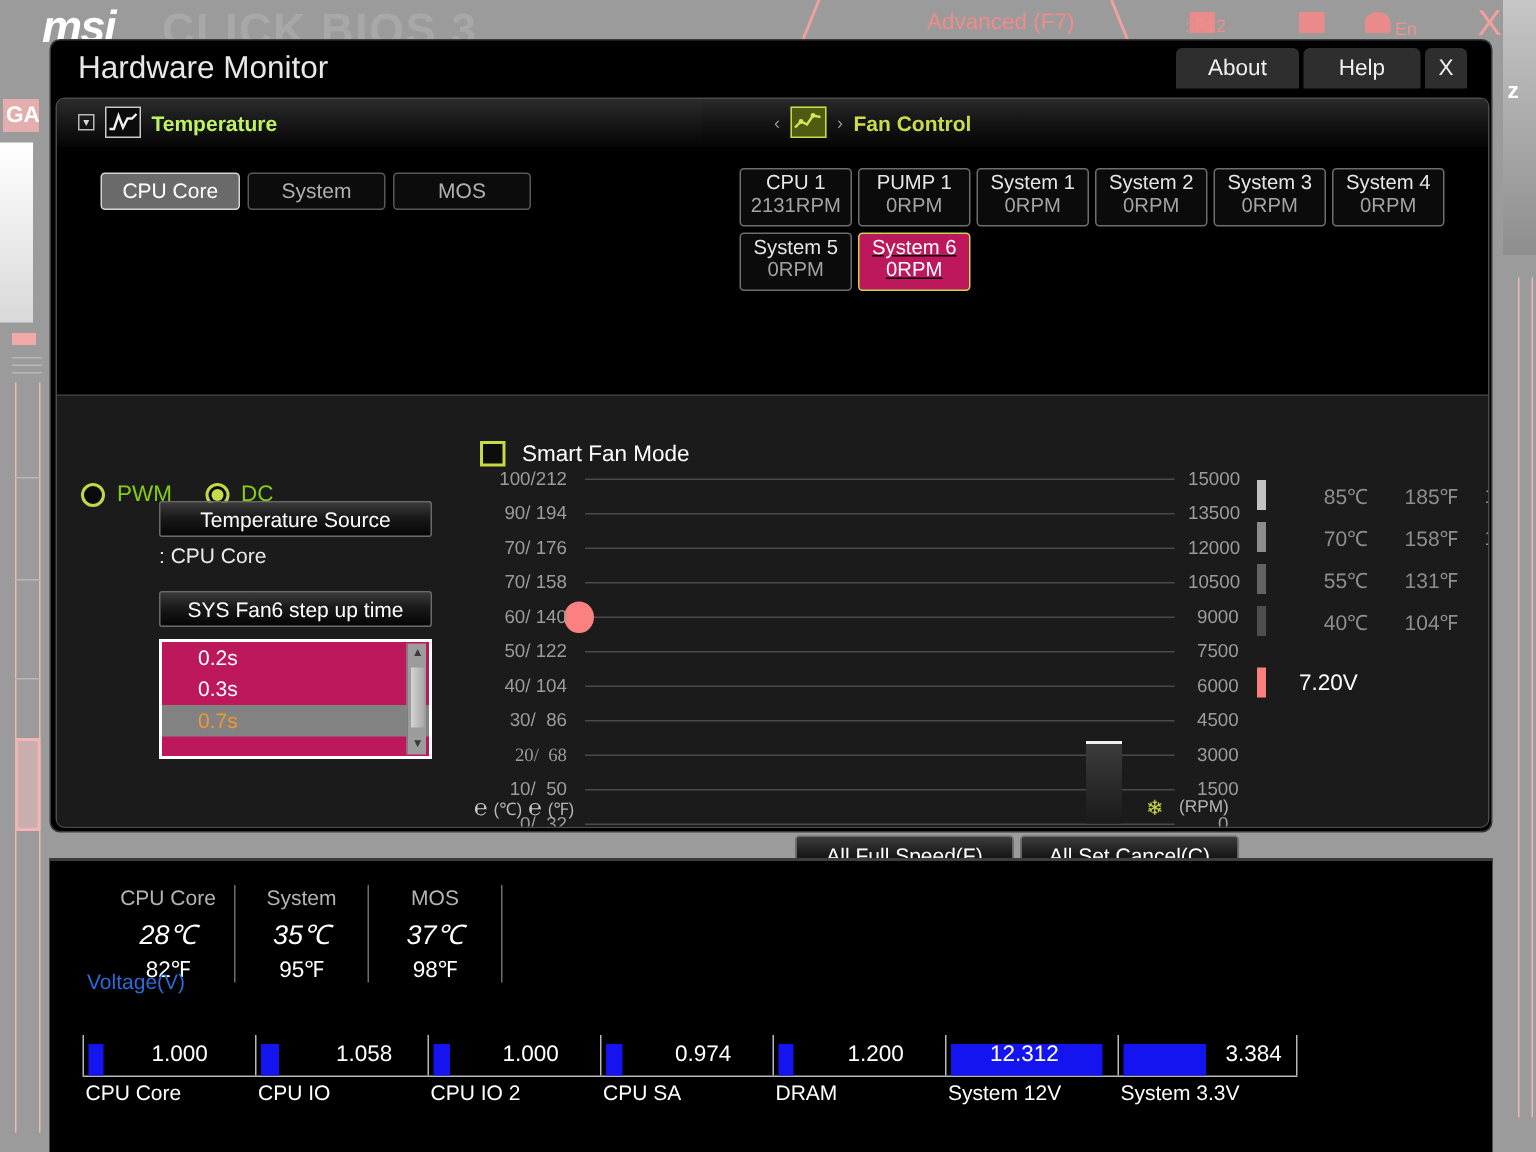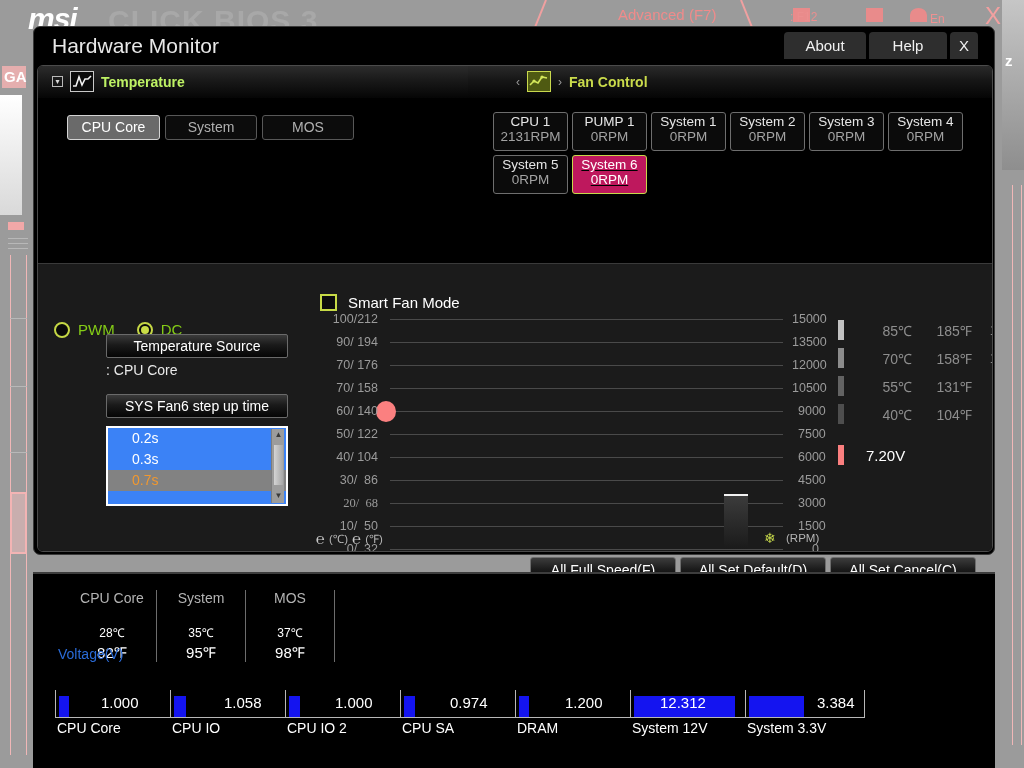--- a/index.html
+++ b/index.html
@@ -164,21 +164,21 @@
     background: linear-gradient(180deg,#3b3b3b 0%, #1a1a1a 45%, #050505 100%);
     border: 1px solid #6a6a6a; color: #ffffff; font-size: 14px;
     text-align: center; line-height: 22px; cursor: pointer;
   }
   .src-value {
     position: absolute; left: 72px; top: 335px; font-size: 14px; color: #e9e9e9;
   }
 
   .dropdown {
     position: absolute; left: 72px; top: 399px; width: 182px; height: 80px;
-    background: #3b82f6; border: 2px solid #ffffff; overflow: hidden;
+    background: #be185d; border: 2px solid #ffffff; overflow: hidden;
   }
   .dd-item {
     height: 21px; line-height: 21px; padding-left: 24px;
     font-size: 14px; color: #ffffff; cursor: pointer;
   }
   .dd-item.sel { background: #828282; color: #f09830; }
   .dd-scroll {
     position: absolute; right: 2px; top: 1px; width: 13px; height: 74px;
     background: #9c9c9c; border-left: 1px solid #7d7d7d;
   }
@@ -238,21 +238,21 @@
   
   #statusbar {
     position: absolute; left: 33px; top: 572px; width: 962px; height: 196px;
     background: #000000;
   }
   .sb-line { position: absolute; left: 0; top: 0; width: 100%; height: 2px; background: #3d3d3d; }
   .temps { position: absolute; left: 35px; top: 18px; display: flex; }
   .temp-cell { width: 89px; text-align: center; border-right: 1px solid #6d6d6d; padding: 0 4px; }
   .temp-cell:last-child { border-right: 1px solid #6d6d6d; }
   .t-name { font-size: 14px; color: #b3b3b3; display: block; }
-  .t-c { font-size: 12px; color: #ffffff; display: block; margin-top: 18px; }
+  .t-c { font-size: 18px; color: #ffffff; display: block; margin-top: 4px; font-style: italic; }
   .t-f { font-size: 15px; color: #ffffff; display: block; margin-top: 1px; }
 
   .volt-title { position: absolute; left: 25px; top: 74px; font-size: 14px; color: #2a6bd8; }
   .volts { position: absolute; left: 22px; top: 118px; width: 810px; }
   .volt-axis { position: absolute; left: 0; top: 27px; width: 810px; height: 1px; background: #b8b8b8; }
   .volt-item { position: absolute; top: 0; }
   .volt-tick { position: absolute; left: 0; top: 0; width: 1px; height: 27px; background: #b8b8b8; }
   .volt-bar { position: absolute; left: 4px; top: 6px; height: 21px; background: #1414f0; }
   .volt-val { position: absolute; top: 4px; font-size: 15px; color: #ffffff; white-space: nowrap; }
   .volt-name { position: absolute; top: 30px; left: 2px; font-size: 14px; color: #ffffff; white-space: nowrap; }
@@ -492,21 +492,20 @@
     <div class="dd-scroll">
       <div class="dd-arrow" style="top:1px;">▲</div>
       <div class="dd-thumb"></div>
       <div class="dd-arrow" style="top:62px;">▼</div>
     </div>
   </div>
 </div>
 
 <div class="actions">
   <button class="act-btn">All Full Speed(F)</button>
-  <button class="act-btn">All Set Default(D)</button>
   <button class="act-btn">All Set Cancel(C)</button>
 </div>
 
 <div id="statusbar">
   <div class="sb-line"></div>
 
   <div class="temps">
     <div class="temp-cell">
       <span class="t-name">CPU Core</span>
       <span class="t-c">28℃</span>

